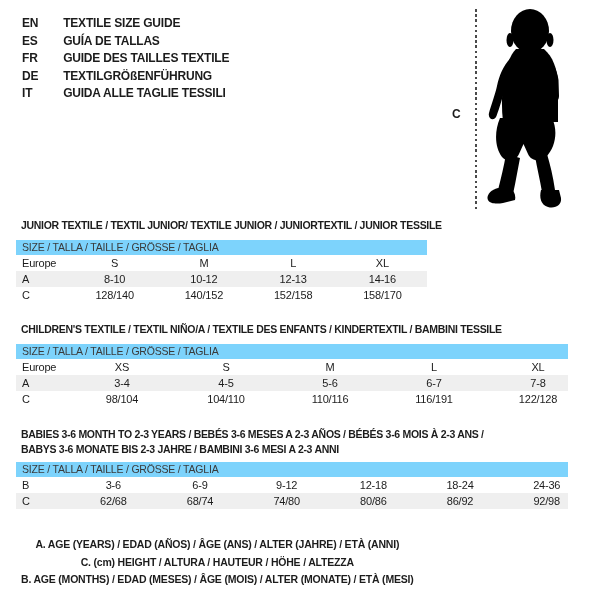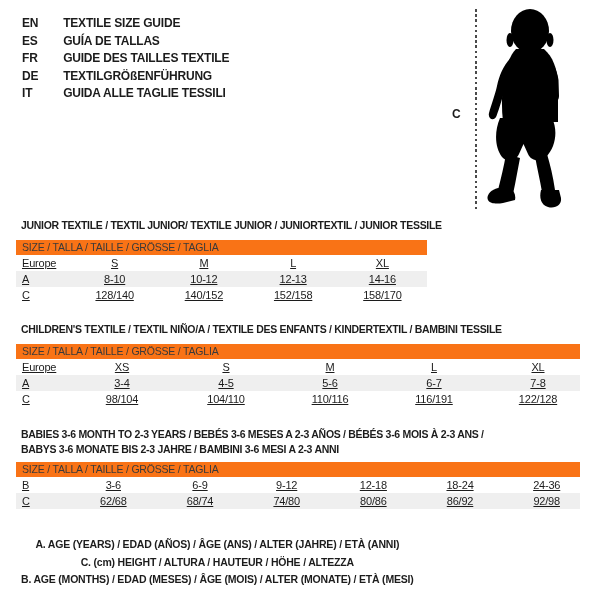--- a/index.html
+++ b/index.html
@@ -1,38 +1,38 @@
 <!DOCTYPE html>
 <html><head>
 <meta charset="utf-8">
 <style>
   html,body{margin:0;padding:0;background:#fff;}
   #page{position:relative;width:568px;height:600px;background:#ffffff;overflow:hidden;
-        font-family:"Liberation Sans",sans-serif;color:#1c1c1c;letter-spacing:-0.2px;padding-left:12px;}
+        font-family:"Liberation Sans",sans-serif;color:#1c1c1c;letter-spacing:-0.2px;}
 
   
   .langs{position:absolute;left:22px;top:15px;}
   .lang-row{height:17.5px;line-height:17.5px;font-size:12px;font-weight:bold;white-space:nowrap;}
   .lang-code{display:inline-block;width:38px;}
 
   
   .figure-svg{position:absolute;left:485px;top:8px;}
   .dash-line{position:absolute;left:475px;top:9px;width:2px;height:200px;
              background:repeating-linear-gradient(to bottom,#4a4a4a 0,#4a4a4a 2.5px,transparent 2.5px,transparent 5.2px);}
   .figure-label{position:absolute;left:452px;top:107px;font-size:12px;font-weight:bold;}
 
   
   .section{position:absolute;}
   .section-title{font-size:10.5px;font-weight:bold;letter-spacing:-0.3px;line-height:12px;
                  padding-left:5px;white-space:nowrap;}
   .section-title.two-line{line-height:14.5px;}
-  .size-bar{margin-top:9px;height:15px;line-height:15px;background:#f97316;color:#3a3a3a;
+  .size-bar{margin-top:9px;height:15px;line-height:15px;background:#7dd3fc;color:#3a3a3a;
             font-size:10.5px;padding-left:6px;box-sizing:border-box;}
   .sec3 .size-bar{margin-top:6px;}
-  .trow{display:flex;height:16px;line-height:16px;font-size:11px;text-decoration:underline;}
+  .trow{display:flex;height:16px;line-height:16px;font-size:11px;}
   .trow.shaded{background:#efefef;}
   .tlabel{width:54px;padding-left:6px;box-sizing:border-box;flex:none;}
   .tcell{flex:1;text-align:center;}
 
   
   .footnotes{position:absolute;left:21px;top:536px;text-align:center;}
   .footnote{height:17.5px;line-height:17.5px;font-size:10.5px;font-weight:bold;white-space:nowrap;}
 </style>
 </head>
 <body>

